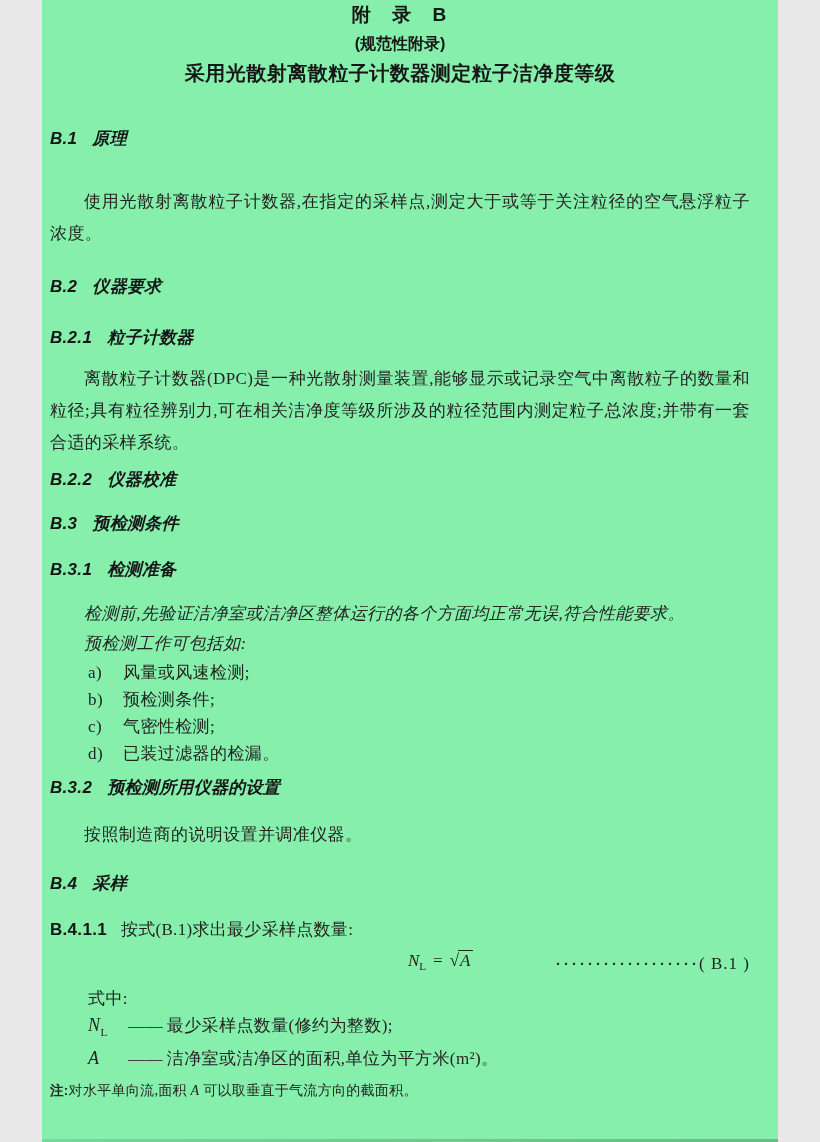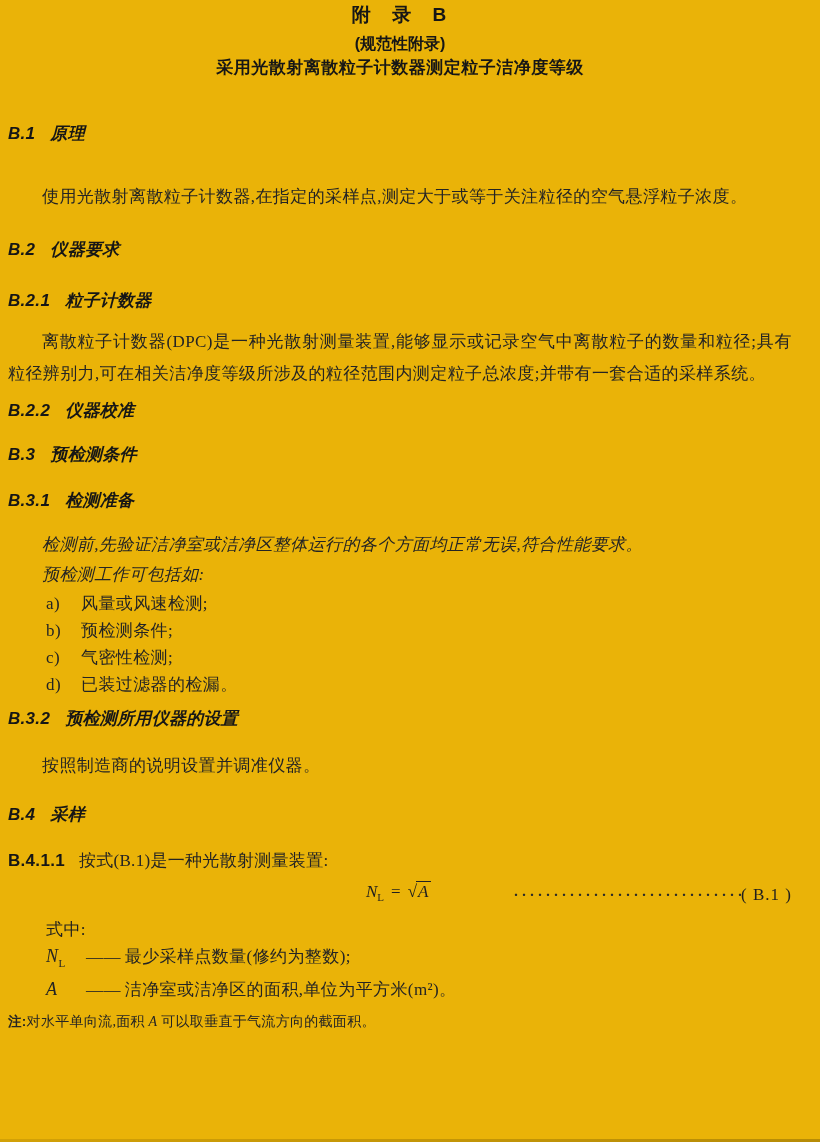--- a/index.html
+++ b/index.html
@@ -1,42 +1,42 @@
 <!DOCTYPE html>
 <html><head>
 <meta charset="utf-8">
 <style>
   html,body{margin:0;padding:0;}
   body{background:#e8e8e8;}
   .page{
     position:relative;
-    width:820px;height:1142px;
+    width:736px;height:1142px;
     margin:0 auto;
-    background:#eab308;
+    background:#86efac;
     color:#1f1f1f;
     font-family:"Liberation Serif","DejaVu Serif",serif;
     font-size:17px;
     overflow:hidden;
     box-sizing:border-box;
     padding:3px 28px 0 8px;
   }
   
   .title-block{text-align:center;}
   .t1{
     font-family:"Liberation Sans","DejaVu Sans",sans-serif;
     font-weight:bold;font-size:19px;line-height:24px;
     word-spacing:12px;letter-spacing:2px;color:#161616;
   }
   .t2{
     font-family:"Liberation Sans","DejaVu Sans",sans-serif;
     font-weight:bold;font-size:16px;line-height:22px;margin-top:6px;color:#161616;
   }
   .t3{
     font-family:"Liberation Sans","DejaVu Sans",sans-serif;
-    font-weight:bold;font-size:17px;line-height:26px;
+    font-weight:bold;font-size:20px;line-height:26px;margin-top:5px;
     letter-spacing:0.5px;color:#161616;
   }
   
   .sec-h{
     font-family:"Liberation Sans","DejaVu Sans",sans-serif;
     font-weight:bold;font-size:17px;line-height:22px;color:#161616;
     letter-spacing:0.3px;
     font-style:italic;
   }
   .sec-h .sec-title{margin-left:15px;}
@@ -157,21 +157,21 @@
     <span class="sec-num">B.3.2</span><span class="sec-title">预检测所用仪器的设置</span>
   </div>
   <div class="para mt-b32p">按照制造商的说明设置并调准仪器。</div>
 
   <div class="sec-h mt-b4h">
     <span class="sec-num">B.4</span><span class="sec-title">采样</span>
   </div>
 
 
   <div class="run-line mt-b411">
-    <span class="sec-num">B.4.1.1</span><span class="run-text">按式(B.1)是一种光散射测量装置:</span>
+    <span class="sec-num">B.4.1.1</span><span class="run-text">按式(B.1)求出最少采样点数量:</span>
   </div>
 
   <div class="formula-row">
     <span class="formula"><span class="it">N</span><sub>L</sub><span class="f-eq">=</span><span class="f-rad">√</span><span class="it f-radicand">A</span></span>
     <span class="f-leader">··········································</span>
     <span class="f-eqnum">( B.1 )</span>
   </div>
 
   <div class="where-label">式中:</div>
   <div class="def-row">

